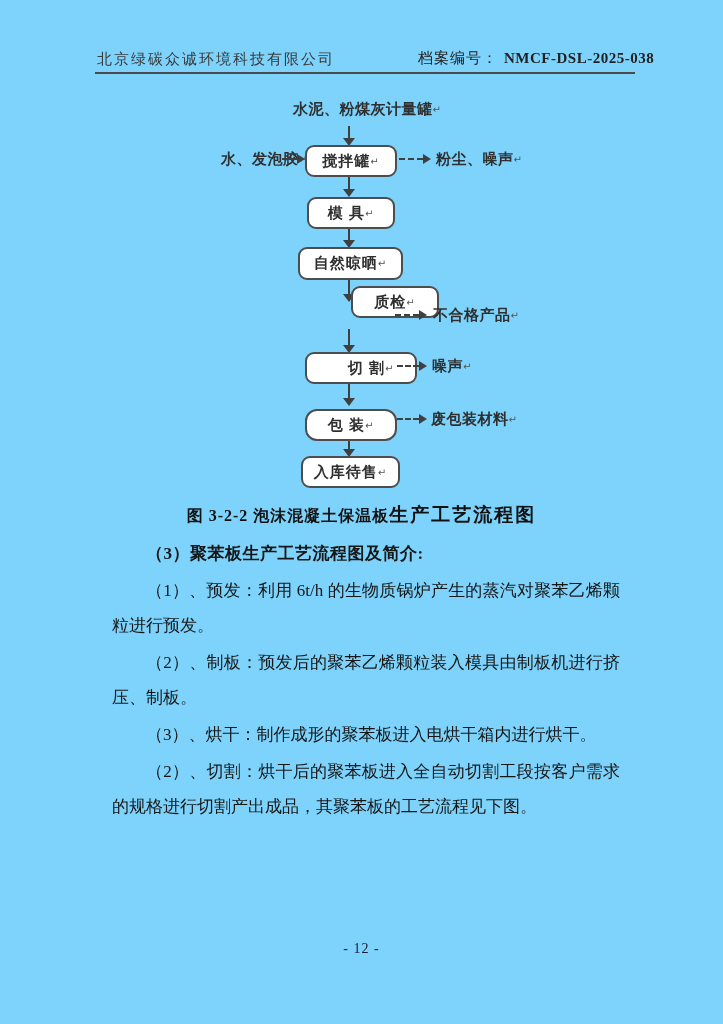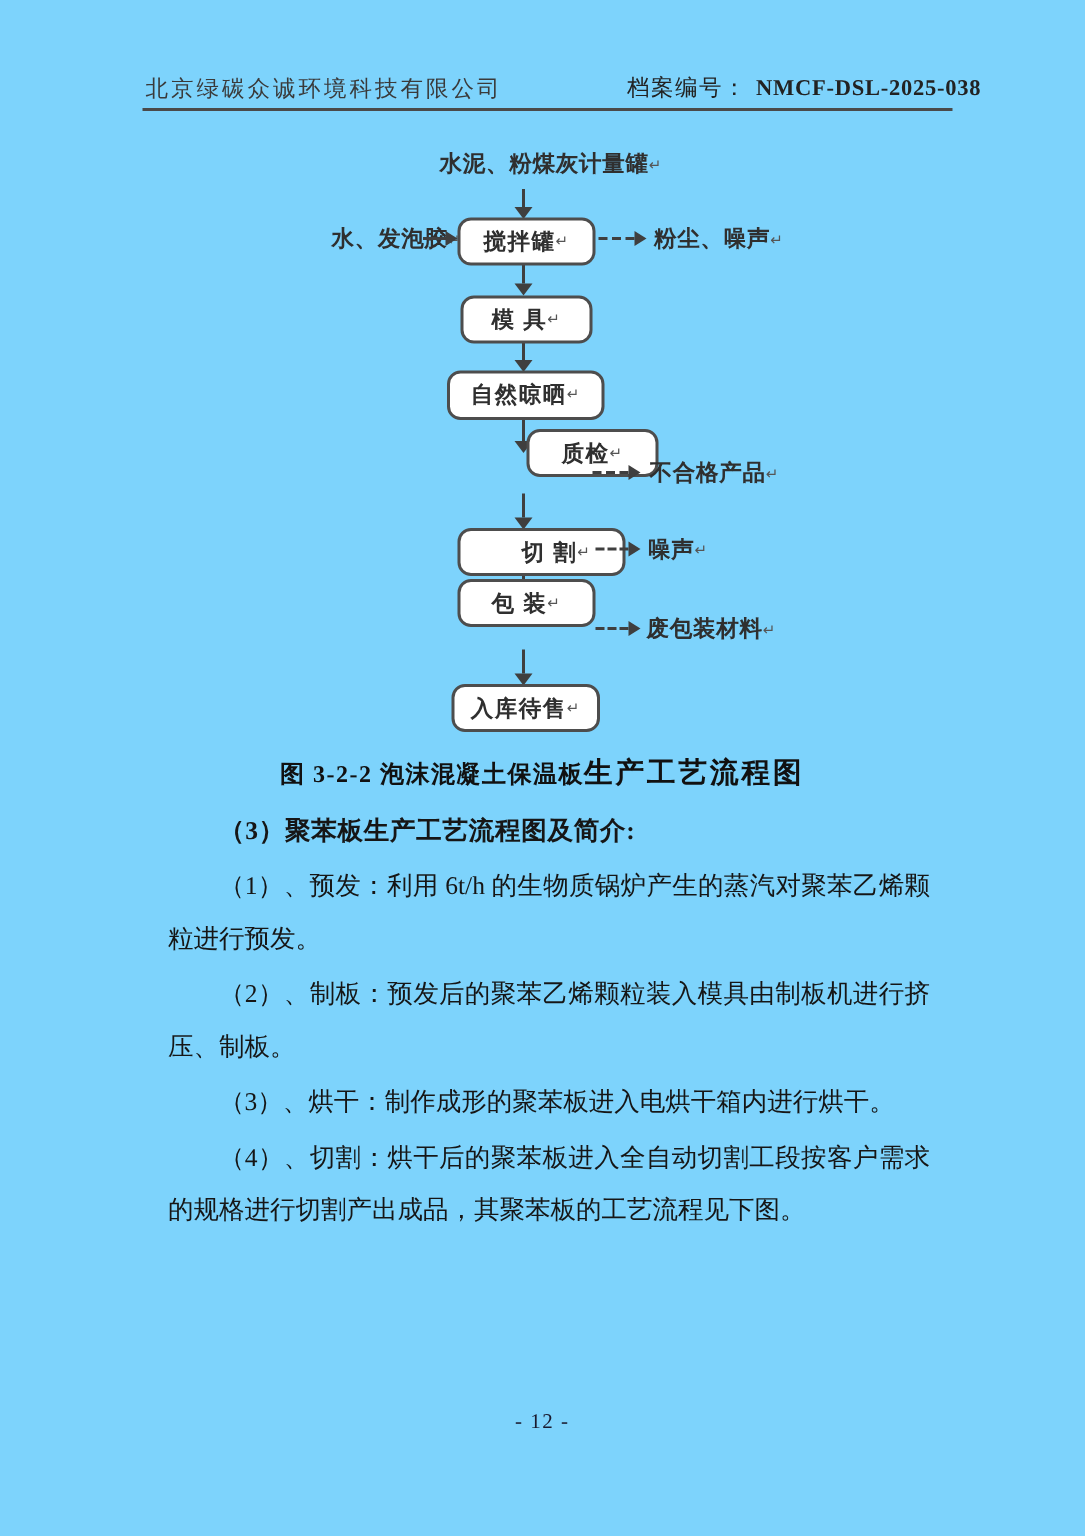--- a/index.html
+++ b/index.html
@@ -52,21 +52,21 @@
   .rhead{position:absolute;width:0;height:0;
     border-top:5px solid transparent;border-bottom:5px solid transparent;
     border-left:8px solid #3f3f3f;}
 
   
   .b-mixer{left:305px;top:145px;width:88px;height:28px;}
   .b-mold {left:307px;top:197px;width:84px;height:28px;}
   .b-dry  {left:298px;top:247px;width:101px;height:29px;}
   .b-qc   {left:307px;top:286px;width:84px;height:28px;margin-left:44px;}
   .b-cut  {left:305px;top:352px;width:88px;height:28px;padding-left:20px;}
-  .b-pack {left:305px;top:386px;width:88px;height:28px;}
+  .b-pack {left:305px;top:409px;width:88px;height:28px;border-radius:12px;}
   .b-store{left:301px;top:456px;width:95px;height:28px;}
 
   
   .caption{
     position:absolute;left:0;top:502px;width:723px;
     text-align:center;font-weight:700;color:#111;
     white-space:nowrap;
   }
   .caption .cap-a{font-size:16px;letter-spacing:1px;}
   .caption .cap-b{font-size:19px;letter-spacing:2px;}
@@ -183,18 +183,18 @@
 
   <div class="caption">
     <span class="cap-a">图 3-2-2 泡沫混凝土保温板</span><span class="cap-b">生产工艺流程图</span>
   </div>
 
   <div class="body-text">
     <p class="bold">（3）聚苯板生产工艺流程图及简介:</p>
     <p>（1）、预发：利用 6t/h 的生物质锅炉产生的蒸汽对聚苯乙烯颗粒进行预发。</p>
     <p>（2）、制板：预发后的聚苯乙烯颗粒装入模具由制板机进行挤压、制板。</p>
     <p>（3）、烘干：制作成形的聚苯板进入电烘干箱内进行烘干。</p>
-    <p>（4）、切割：烘干后的聚苯板进入全自动切割工段按客户需求的规格进行切割产出成品，其聚苯板的工艺流程见下图。</p>
+    <p>（2）、切割：烘干后的聚苯板进入全自动切割工段按客户需求的规格进行切割产出成品，其聚苯板的工艺流程见下图。</p>
   </div>
 
   <div class="footer">- 12 -</div>
 
 </div>
 
 </body></html>

